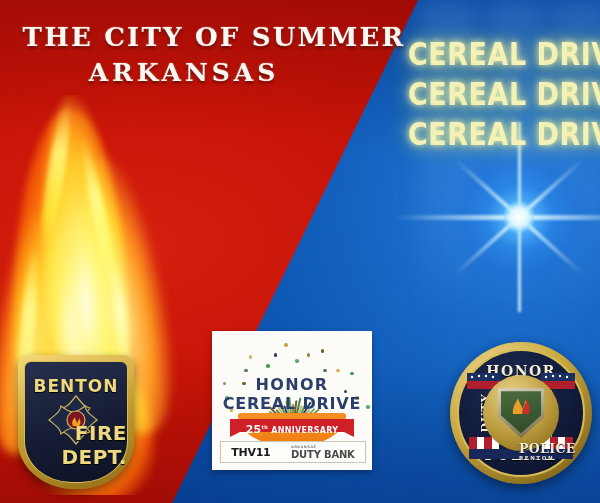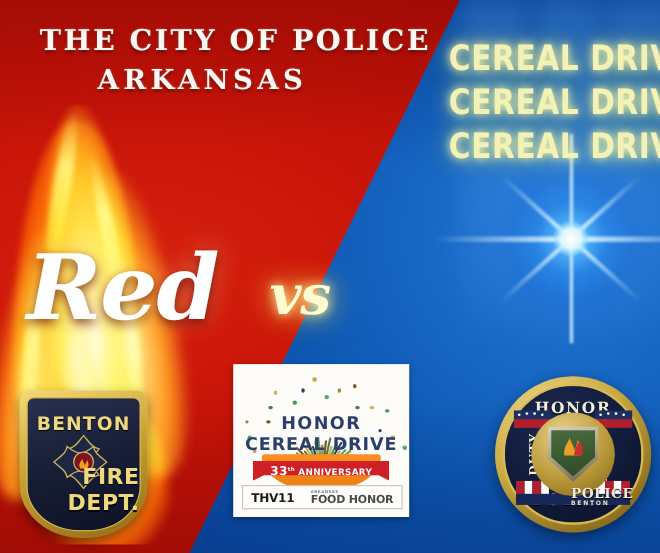--- a/index.html
+++ b/index.html
@@ -289,32 +289,30 @@
     <div class="flame f3"></div>
     <div class="flame f4"></div>
     <div class="flame f5"></div>
     <div class="ftongue" style="left:58px;top:4px;width:16px;height:150px;transform:rotate(9deg)"></div>
     <div class="ftongue" style="left:104px;top:40px;width:13px;height:170px;transform:rotate(-12deg)"></div>
     <div class="ftongue" style="left:30px;top:150px;width:14px;height:180px;transform:rotate(5deg)"></div>
     <div class="ftongue" style="left:126px;top:160px;width:12px;height:150px;transform:rotate(-6deg)"></div>
     <div class="ftongue" style="left:76px;top:230px;width:18px;height:165px;transform:rotate(2deg)"></div>
   </div>
 
-  <div class="city-line">THE CITY OF POLICE</div>
+  <div class="city-line">THE CITY OF SUMMER</div>
   <div class="presents-line">ARKANSAS</div>
 
   <div class="cd-stack">
     <div class="cd-line l1">CEREAL DRIVE</div>
     <div class="cd-line l2">CEREAL DRIVE</div>
     <div class="cd-line l3">CEREAL DRIVE</div>
   </div>
 
   <div class="rvb">
-    <div class="word w-red">Red</div>
-    <div class="word w-vs">vs</div>
   </div>
 
   <div class="fd-badge">
     <div class="fd-inner">
       <div class="fd-top">BENTON</div>
       <svg class="maltese" viewBox="0 0 60 54">
         <g fill="#1d2642" stroke="#c9b45e" stroke-width="1.2">
           <path d="M30 3 C24 10 22 14 16 15 C20 20 22 23 22 27 C22 31 20 34 16 39 C22 40 24 44 30 51 C36 44 38 40 44 39 C40 34 38 31 38 27 C38 23 40 20 44 15 C38 14 36 10 30 3 Z"></path>
           <path d="M3 27 C10 21 14 19 15 13 C20 17 23 19 27 19 C31 19 34 17 39 13 C40 19 44 21 51 27 C44 33 40 35 39 41 C34 37 31 35 27 35 C23 35 20 37 15 41 C14 35 10 33 3 27 Z"></path>
         </g>
@@ -427,25 +425,25 @@
         <div class="dot" style="background: rgb(43, 63, 107); left: 131.702px; top: 54.8698px;"></div>
         <div class="dot" style="background: rgb(201, 162, 74); left: 143.473px; top: 60.9131px;"></div>
         <div class="dot" style="background: rgb(90, 168, 106); left: 154.496px; top: 69.9829px;"></div>
       </div>
     <div class="logo-summer">HONOR</div>
     <div class="logo-cereal">CEREAL DRIVE</div>
     <div class="bowl-rim"></div>
     <div class="bowl"></div>
     <div class="ribbon"></div>
     <div class="ribbon-txt">
-      <span class="ribbon-25">33</span><sup style="font-size:5px">th</sup>
+      <span class="ribbon-25">25</span><sup style="font-size:5px">th</sup>
       <span>ANNIVERSARY</span>
     </div>
     <div class="logo-footer">
       <span class="thv">THV11</span>
       <span class="fb">
         <small>ARKANSAS</small>
-        <span>FOOD HONOR</span>
+        <span>DUTY BANK</span>
       </span>
     </div>
   </div>
 
 </div>
 
 </body></html>

